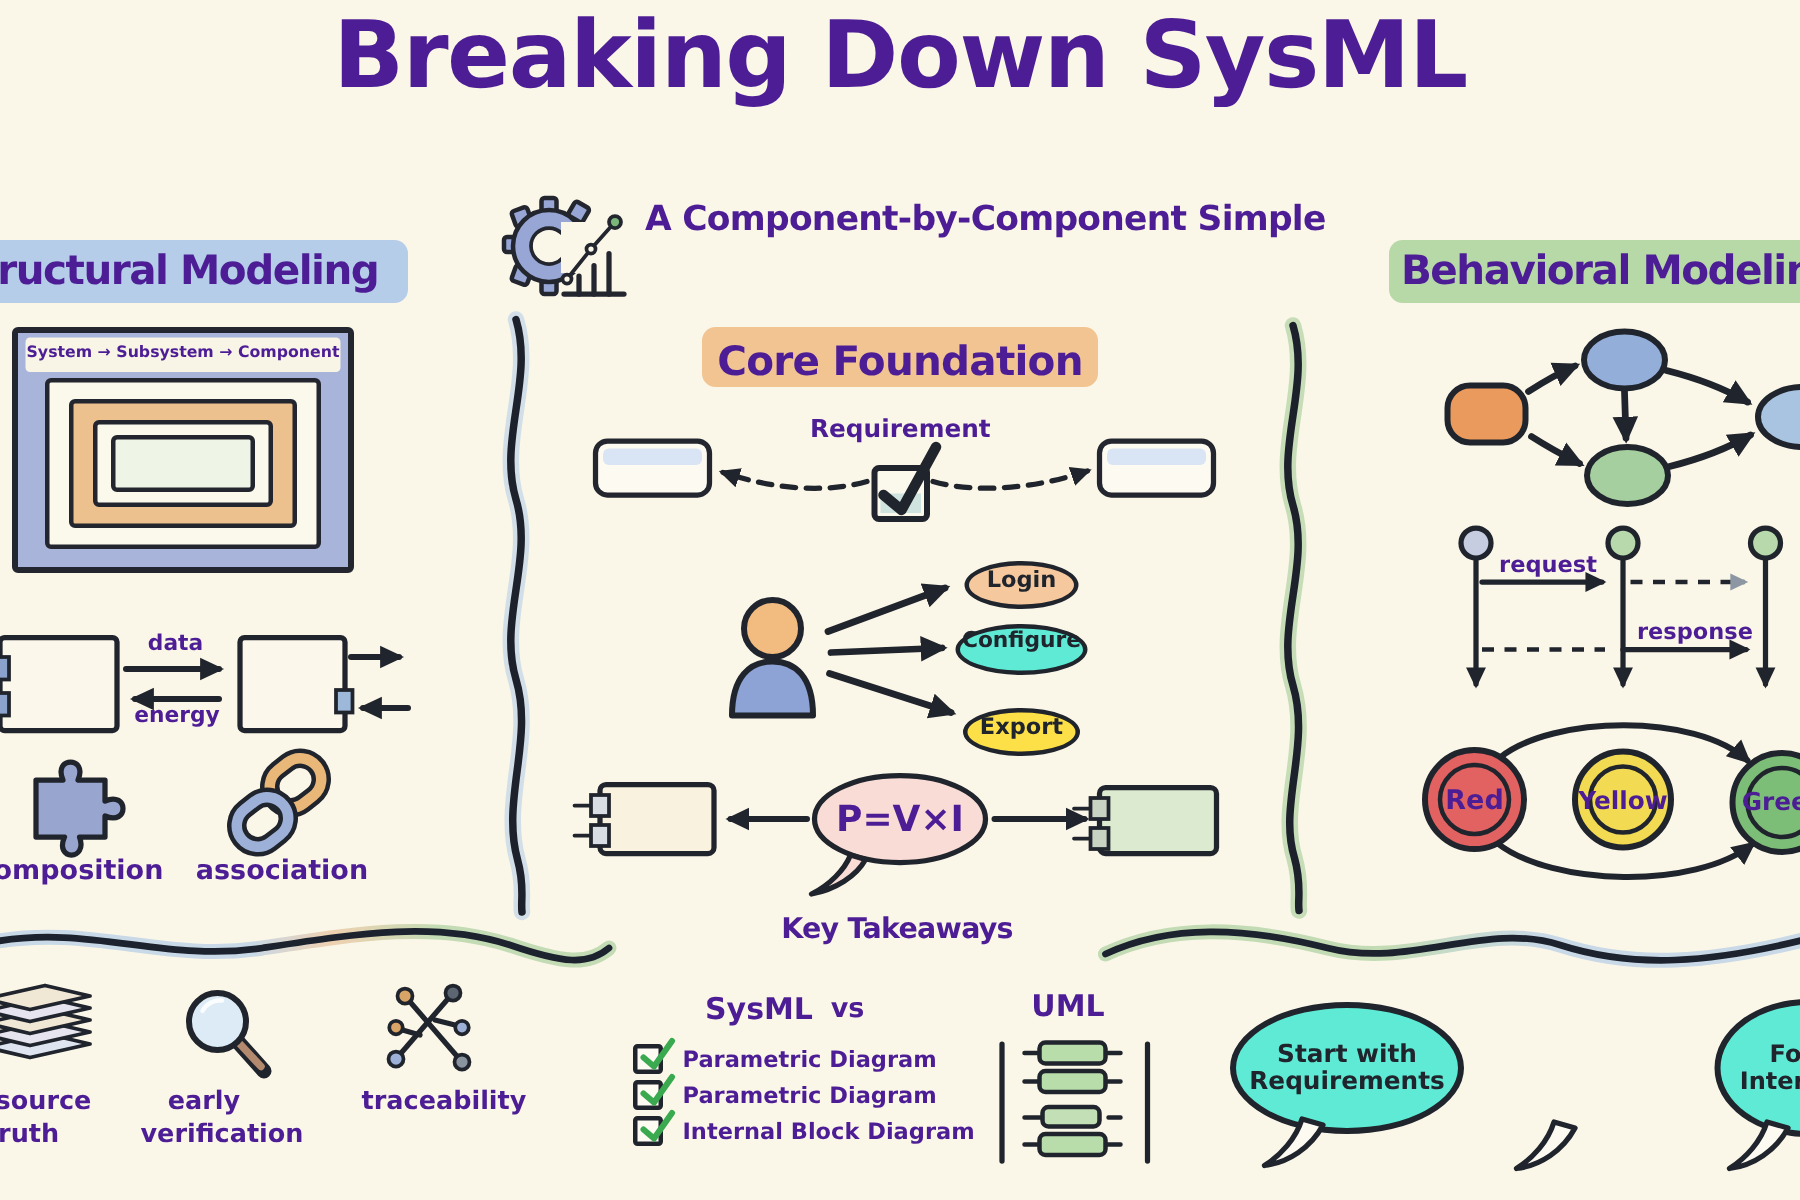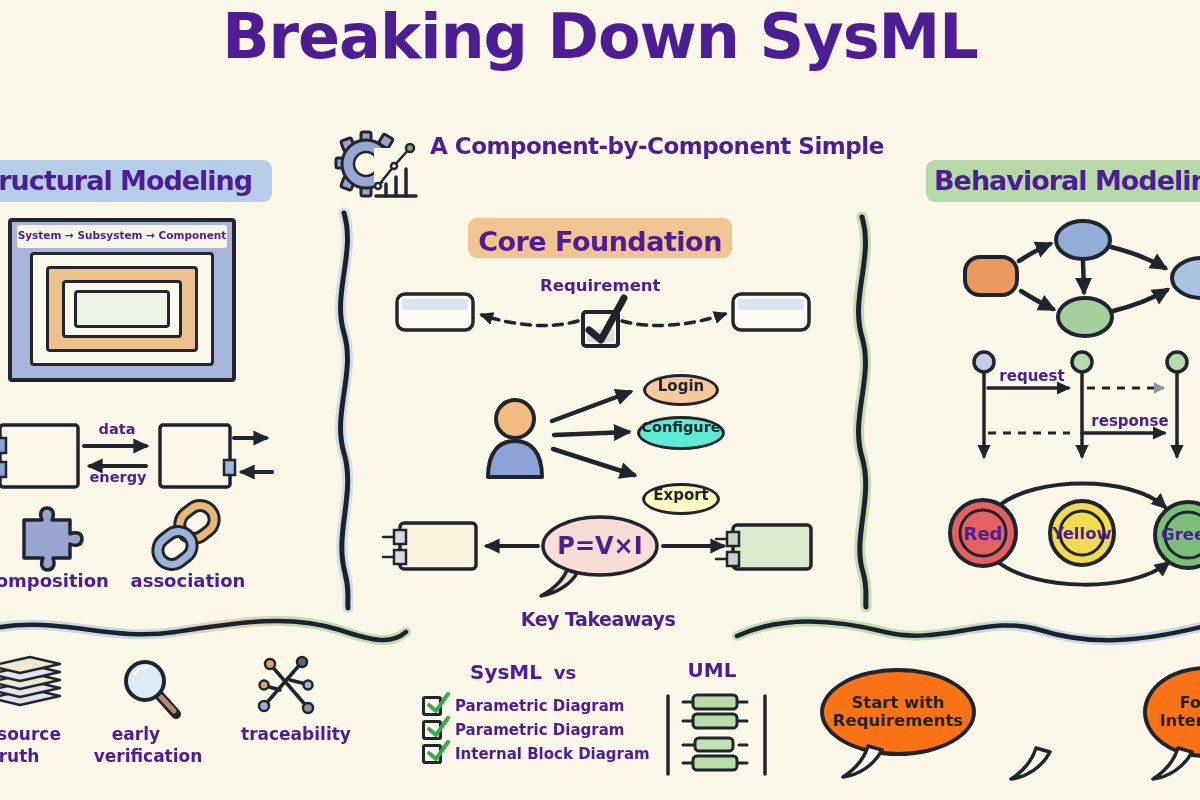--- a/index.html
+++ b/index.html
@@ -6,21 +6,21 @@
   #canvas{position:relative;width:1200px;height:800px;background:#fbf7e8;overflow:hidden;
           font-family:"DejaVu Sans",sans-serif;color:#20242c}
   #canvas *{box-sizing:border-box}
   svg.d{position:absolute;overflow:visible}
   .txt{position:absolute;font-weight:bold;color:#4c1d95;white-space:nowrap}
   .ctr{text-align:center}
   .hl{position:absolute;border-radius:9px}
   .nbox{position:absolute;border:3.5px solid #23262e;border-radius:4px}
   .oval{position:absolute;border:3.5px solid #20242c;border-radius:50%;display:flex;
         align-items:flex-start;justify-content:center;font-weight:bold}
-  .bubble{position:absolute;border:4px solid #20242c;border-radius:50%;background:#f97316;
+  .bubble{position:absolute;border:4px solid #20242c;border-radius:50%;background:#5eead4;
           display:flex;flex-direction:column;align-items:center;justify-content:center;
           font-weight:bold;text-align:center;line-height:1.12;font-size:16px}
   .cb{position:absolute;width:20px;height:20px;border:3px solid #20242c;border-radius:3px;background:#fdfbf2}
 </style>
 </head>
 <body>
 
 <div id="canvas">
 
   <svg width="0" height="0" class="d">
@@ -152,21 +152,21 @@
       <path d="M94,80 L168,77" marker-end="url(#ah)"></path>
       <path d="M93,94 L174,120" marker-end="url(#ah)"></path>
     </g>
   </svg>
   <div class="oval" style="left:643px;top:374px;width:76px;height:32px;background:#f5c89e;font-size:15px">
     <span>Login</span>
     </div>
   <div class="oval" style="left:637px;top:416px;width:88px;height:34px;background:#5eead4;font-size:14.5px">
     <span>Configure</span>
     </div>
-  <div class="oval" style="left:642px;top:483px;width:78px;height:32px;background:#fef9c3;font-size:15px">
+  <div class="oval" style="left:642px;top:472px;width:78px;height:32px;background:#fde047;font-size:15px">
     <span>Export</span>
     </div>
 
   <svg class="d" style="left:375px;top:510px" width="450" height="90" viewBox="0 0 450 90">
     <g stroke="#20242c" stroke-linecap="round">
       <path d="M8,27 L20,27 M8,47 L20,47 M341,29 L353,29 M341,49 L353,49" stroke-width="2.5"></path>
     </g>
     <rect x="25" y="13" width="76" height="46" rx="4" fill="#f9f2df" stroke="#20242c" stroke-width="3.5"></rect>
     <rect x="19" y="20" width="12" height="14" fill="#d8dde3" stroke="#20242c" stroke-width="2.5"></rect>
     <rect x="19" y="40" width="12" height="14" fill="#d8dde3" stroke="#20242c" stroke-width="2.5"></rect>

